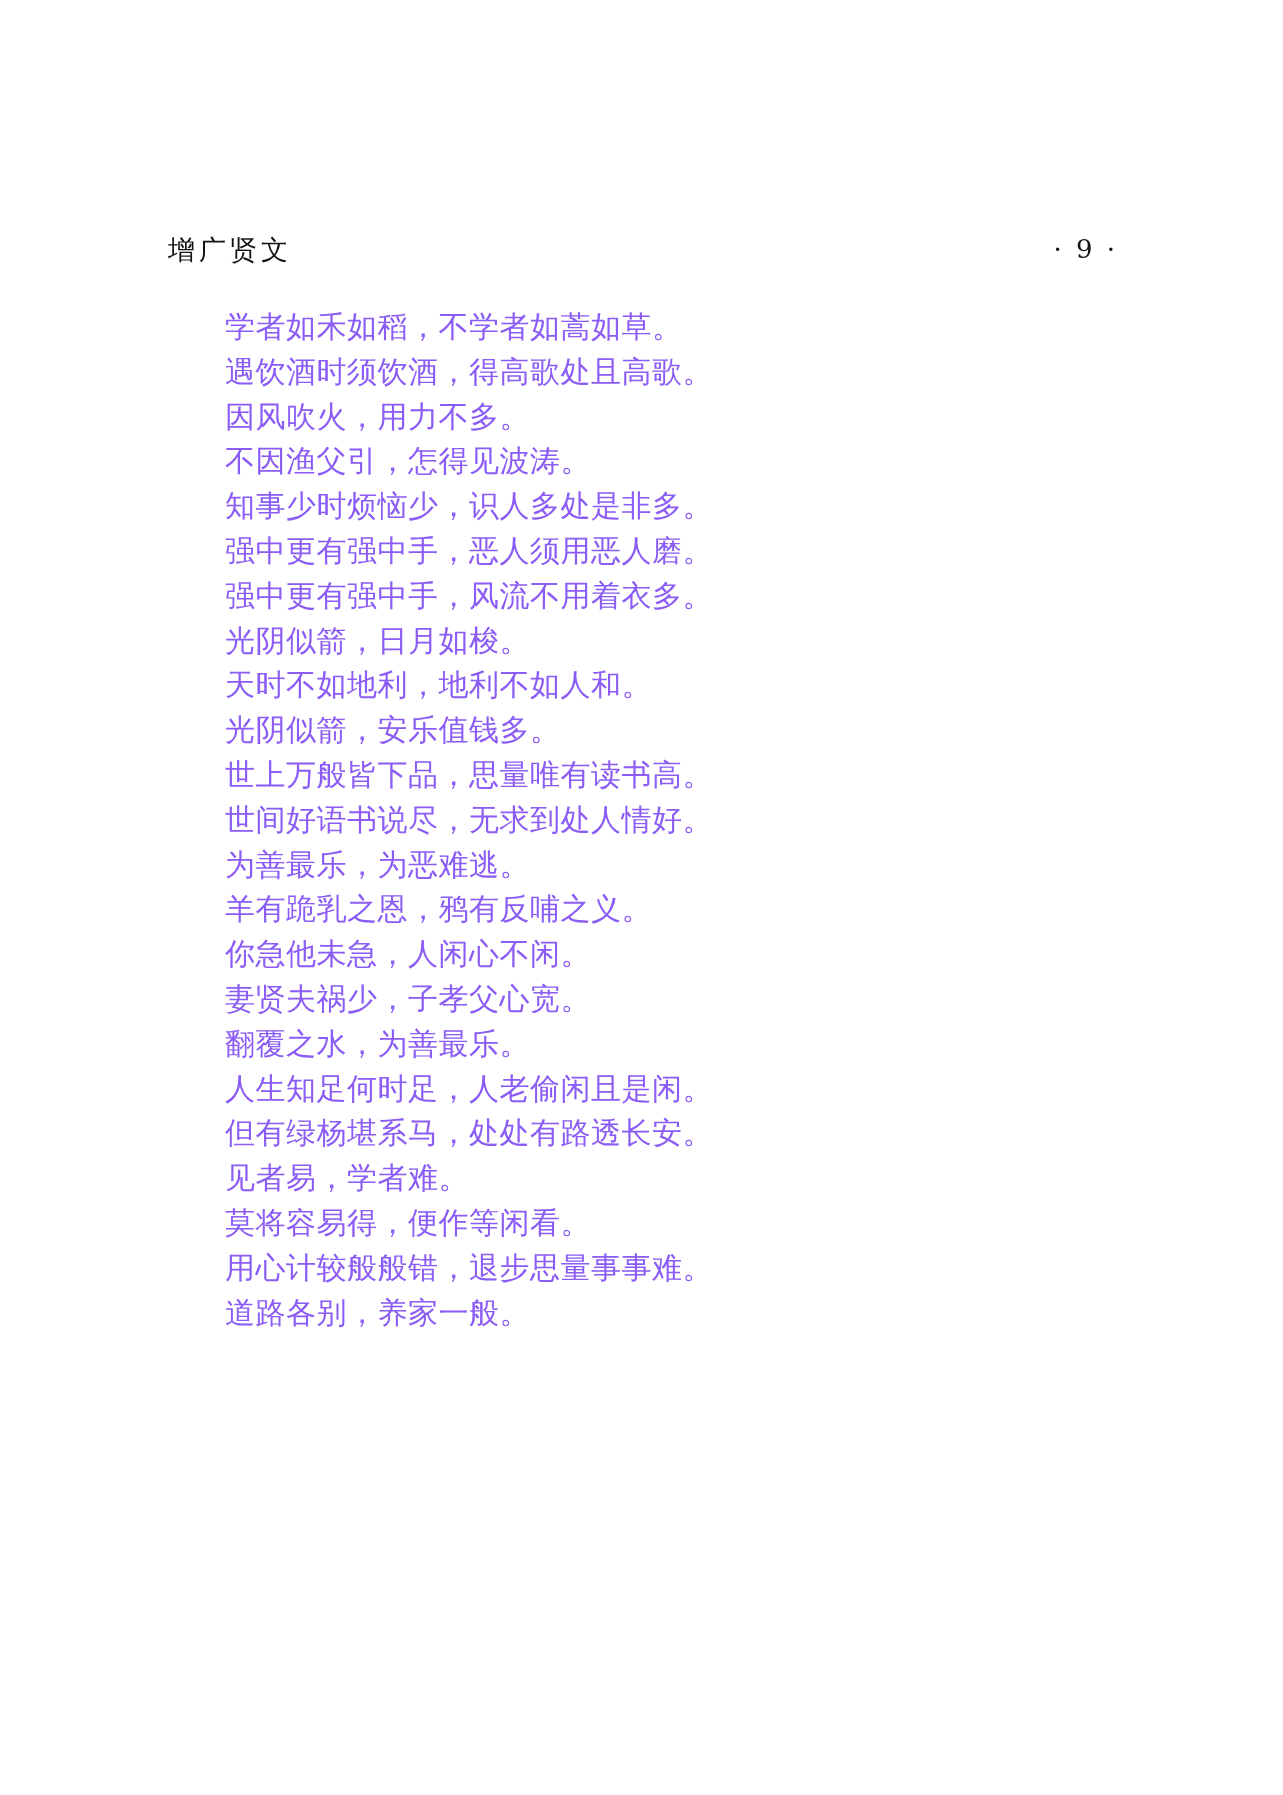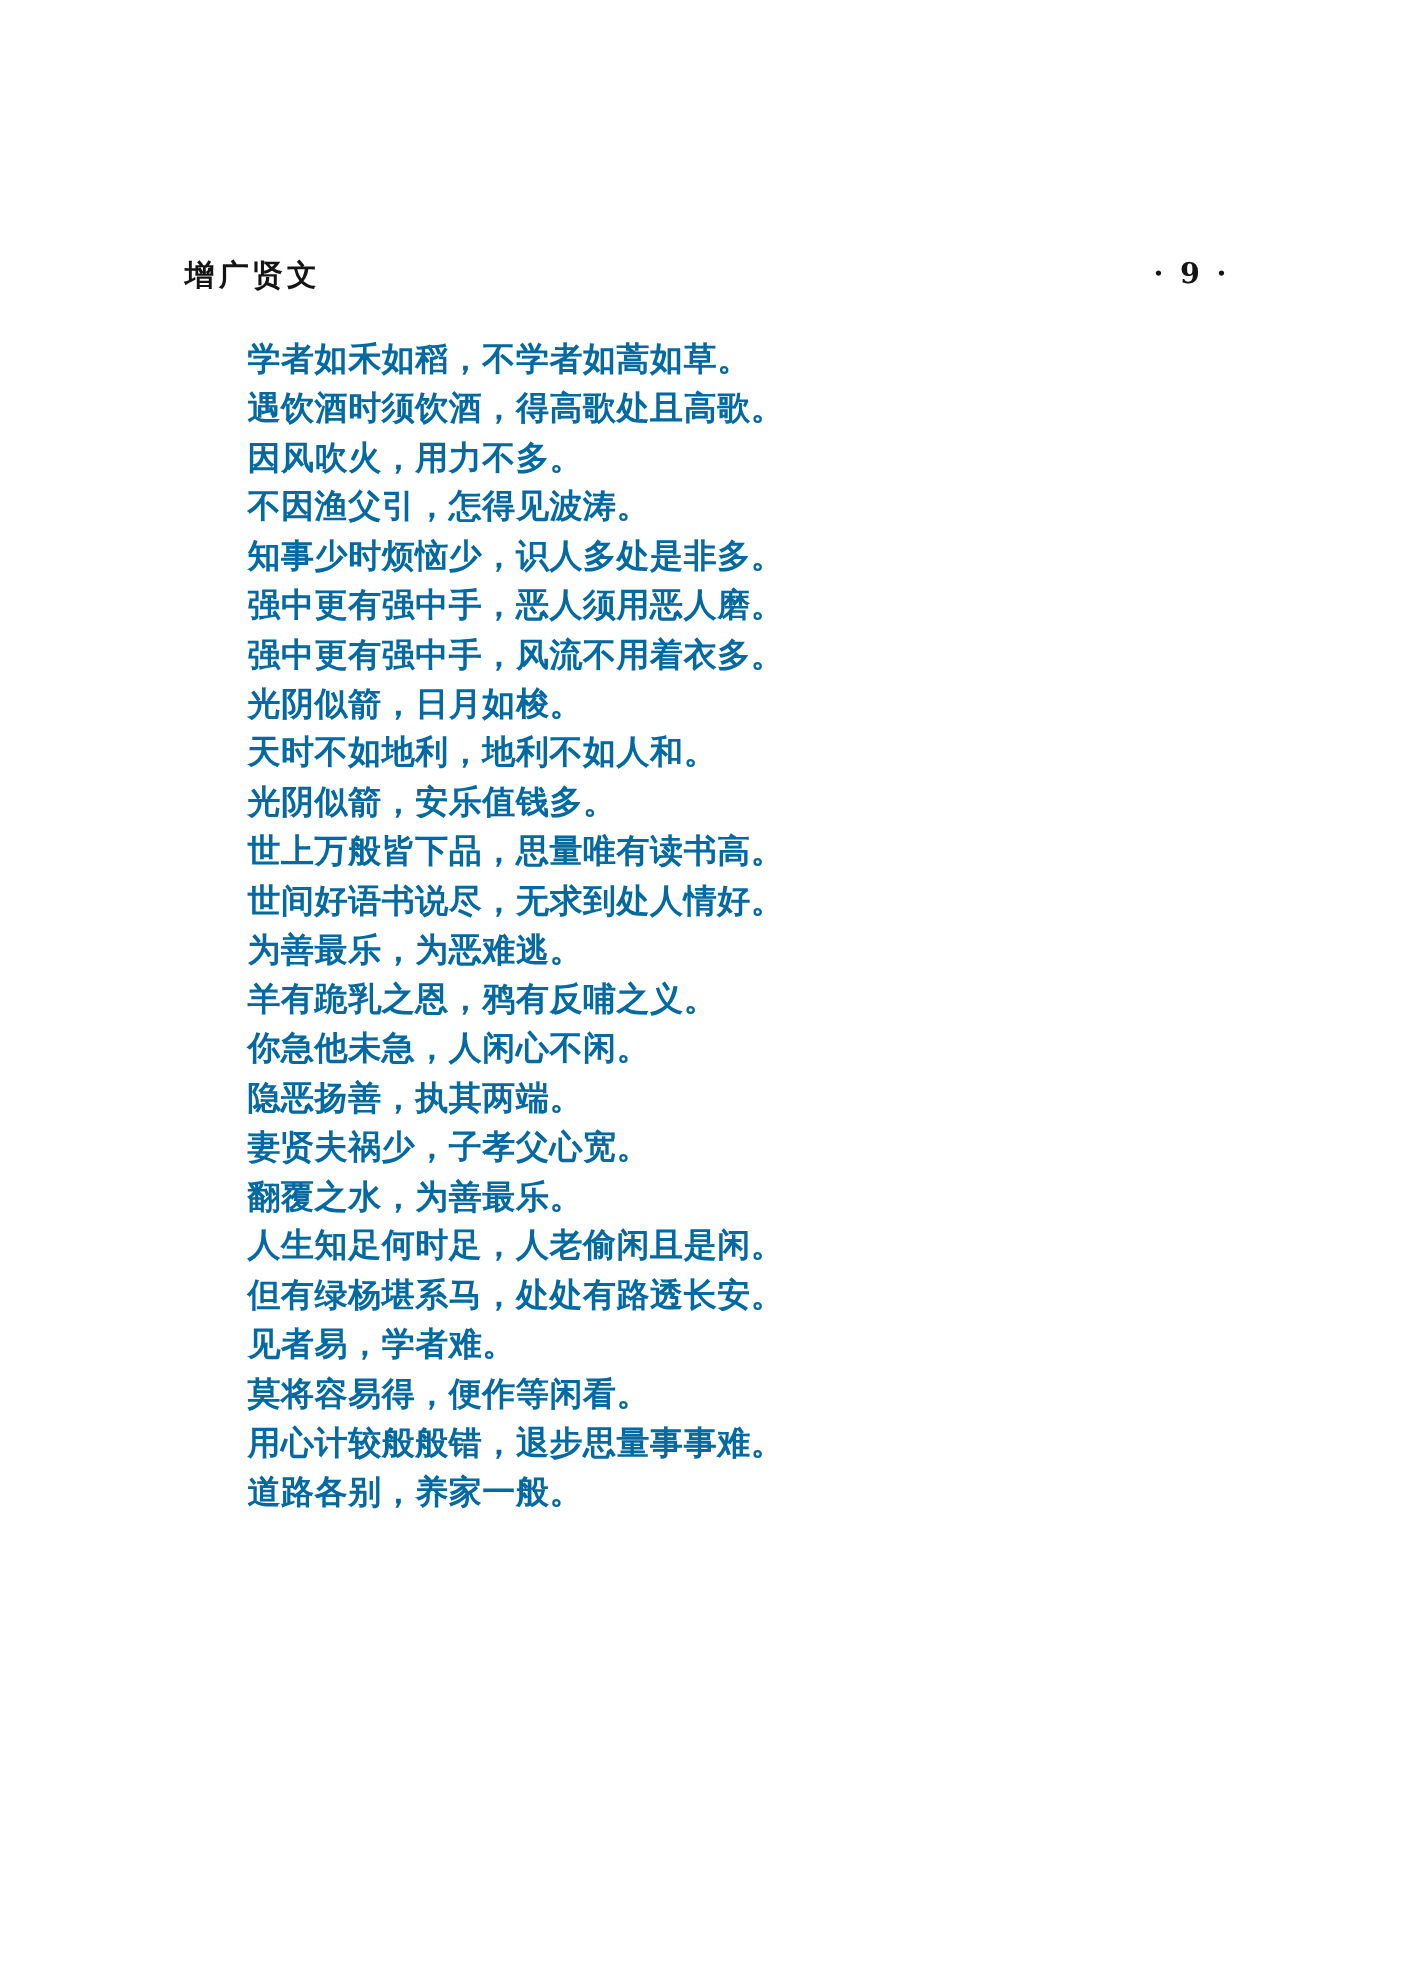--- a/index.html
+++ b/index.html
@@ -15,21 +15,20 @@
     position: relative;
     overflow: hidden;
   }
   .page {
     position: absolute;
     top: 0;
     left: 0;
     width: 1112px;
     height: 1795px;
     background: #ffffff;
-    font-weight: bold;
   }
   .header {
     position: absolute;
     top: 232px;
     left: 168px;
     width: 950px;
     height: 50px;
   }
   .header-title {
     position: absolute;
@@ -52,21 +51,21 @@
   .body-text {
     position: absolute;
     top: 305px;
     left: 225px;
     width: 900px;
   }
   .line {
     font-size: 30px;
     line-height: 44.8px;
     letter-spacing: 0.5px;
-    color: #0369a1;
+    color: #8b5cf6;
     white-space: nowrap;
   }
 </style>
 </head>
 <body>
 
 <div class="page">
 
   <div class="header">
     <div class="header-title">增广贤文</div>
@@ -82,21 +81,20 @@
       <div class="line">强中更有强中手，恶人须用恶人磨。</div>
       <div class="line">强中更有强中手，风流不用着衣多。</div>
       <div class="line">光阴似箭，日月如梭。</div>
       <div class="line">天时不如地利，地利不如人和。</div>
       <div class="line">光阴似箭，安乐值钱多。</div>
       <div class="line">世上万般皆下品，思量唯有读书高。</div>
       <div class="line">世间好语书说尽，无求到处人情好。</div>
       <div class="line">为善最乐，为恶难逃。</div>
       <div class="line">羊有跪乳之恩，鸦有反哺之义。</div>
       <div class="line">你急他未急，人闲心不闲。</div>
-      <div class="line">隐恶扬善，执其两端。</div>
       <div class="line">妻贤夫祸少，子孝父心宽。</div>
       <div class="line">翻覆之水，为善最乐。</div>
       <div class="line">人生知足何时足，人老偷闲且是闲。</div>
       <div class="line">但有绿杨堪系马，处处有路透长安。</div>
       <div class="line">见者易，学者难。</div>
       <div class="line">莫将容易得，便作等闲看。</div>
       <div class="line">用心计较般般错，退步思量事事难。</div>
       <div class="line">道路各别，养家一般。</div>
     </div>
 

